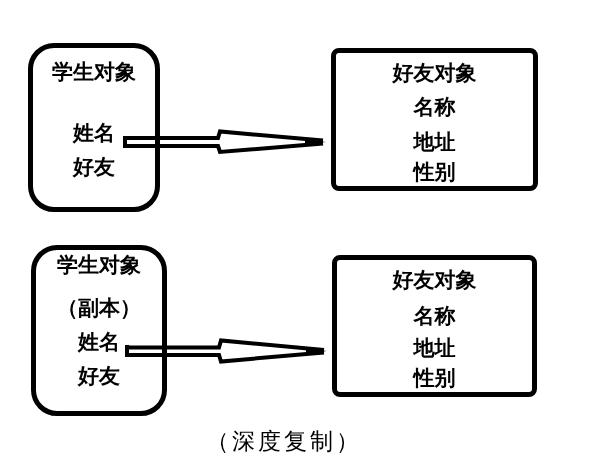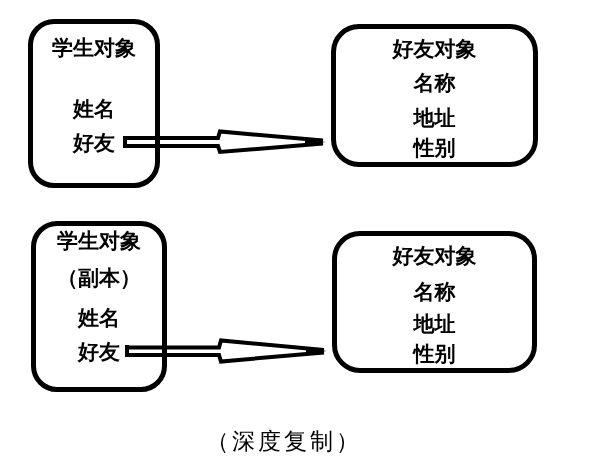--- a/index.html
+++ b/index.html
@@ -12,23 +12,24 @@
     position: relative;
     width: 608px;
     height: 474px;
     background: var(--bg);
     overflow: hidden;
   }
   .box {
     position: absolute;
     border: 5px solid var(--ink);
     background: var(--bg);
+    margin-top: 24px;
   }
   .box.student { border-radius: 26px; }
-  .box.friend  { border-radius: 28px; }
+  .box.friend  { border-radius: 8px; }
   .line {
     position: absolute;
     left: 0;
     right: 0;
     text-align: center;
     font-weight: bold;
     color: var(--ink);
     font-size: 21px;
     line-height: 22px;
     white-space: nowrap;
@@ -69,21 +70,21 @@
 
   <div class="box friend" id="box-friend-top">
     <div class="line" style="top:9px">好友对象</div>
     <div class="line" style="top:43px">名称</div>
     <div class="line" style="top:78px">地址</div>
     <div class="line" style="top:108px">性别</div>
   </div>
 
   <div class="box student" id="box-student-bottom">
     <div class="line" style="top:4px">学生对象</div>
-    <div class="line" style="top:41px">（副本）</div>
+    <div class="line" style="top:47px">（副本）</div>
     <div class="line" style="top:81px">姓名</div>
     <div class="line" style="top:115px">好友</div>
   </div>
 
   <div class="box friend" id="box-friend-bottom">
     <div class="line" style="top:9px">好友对象</div>
     <div class="line" style="top:45px">名称</div>
     <div class="line" style="top:77px">地址</div>
     <div class="line" style="top:107px">性别</div>
   </div>

